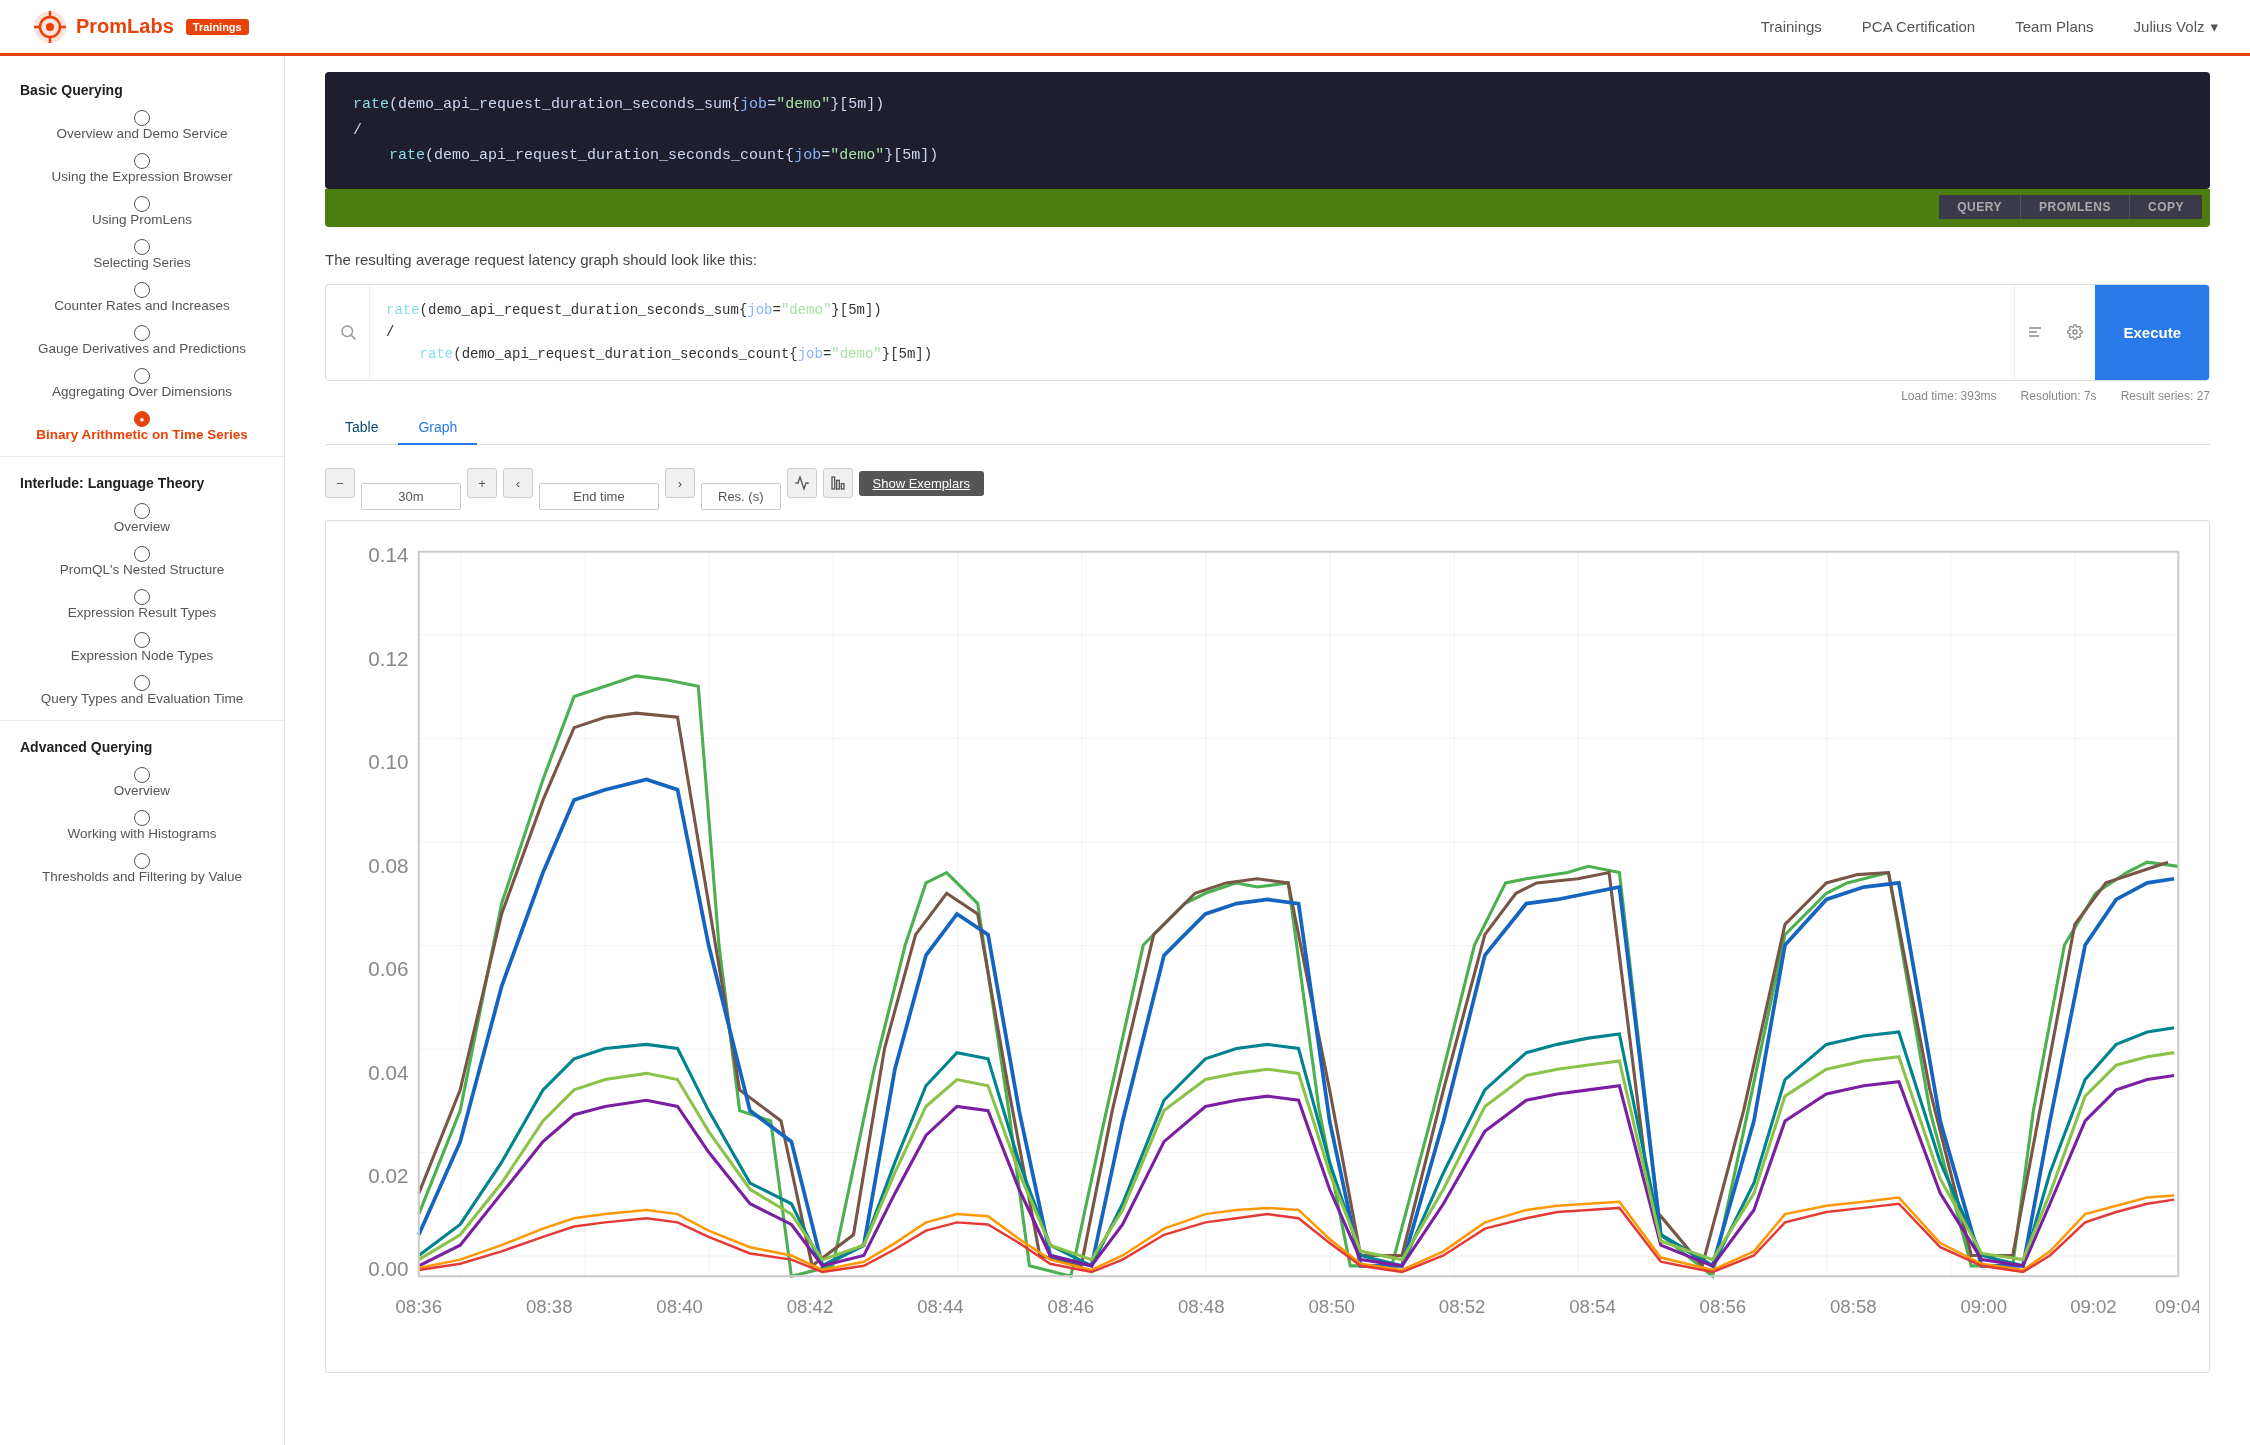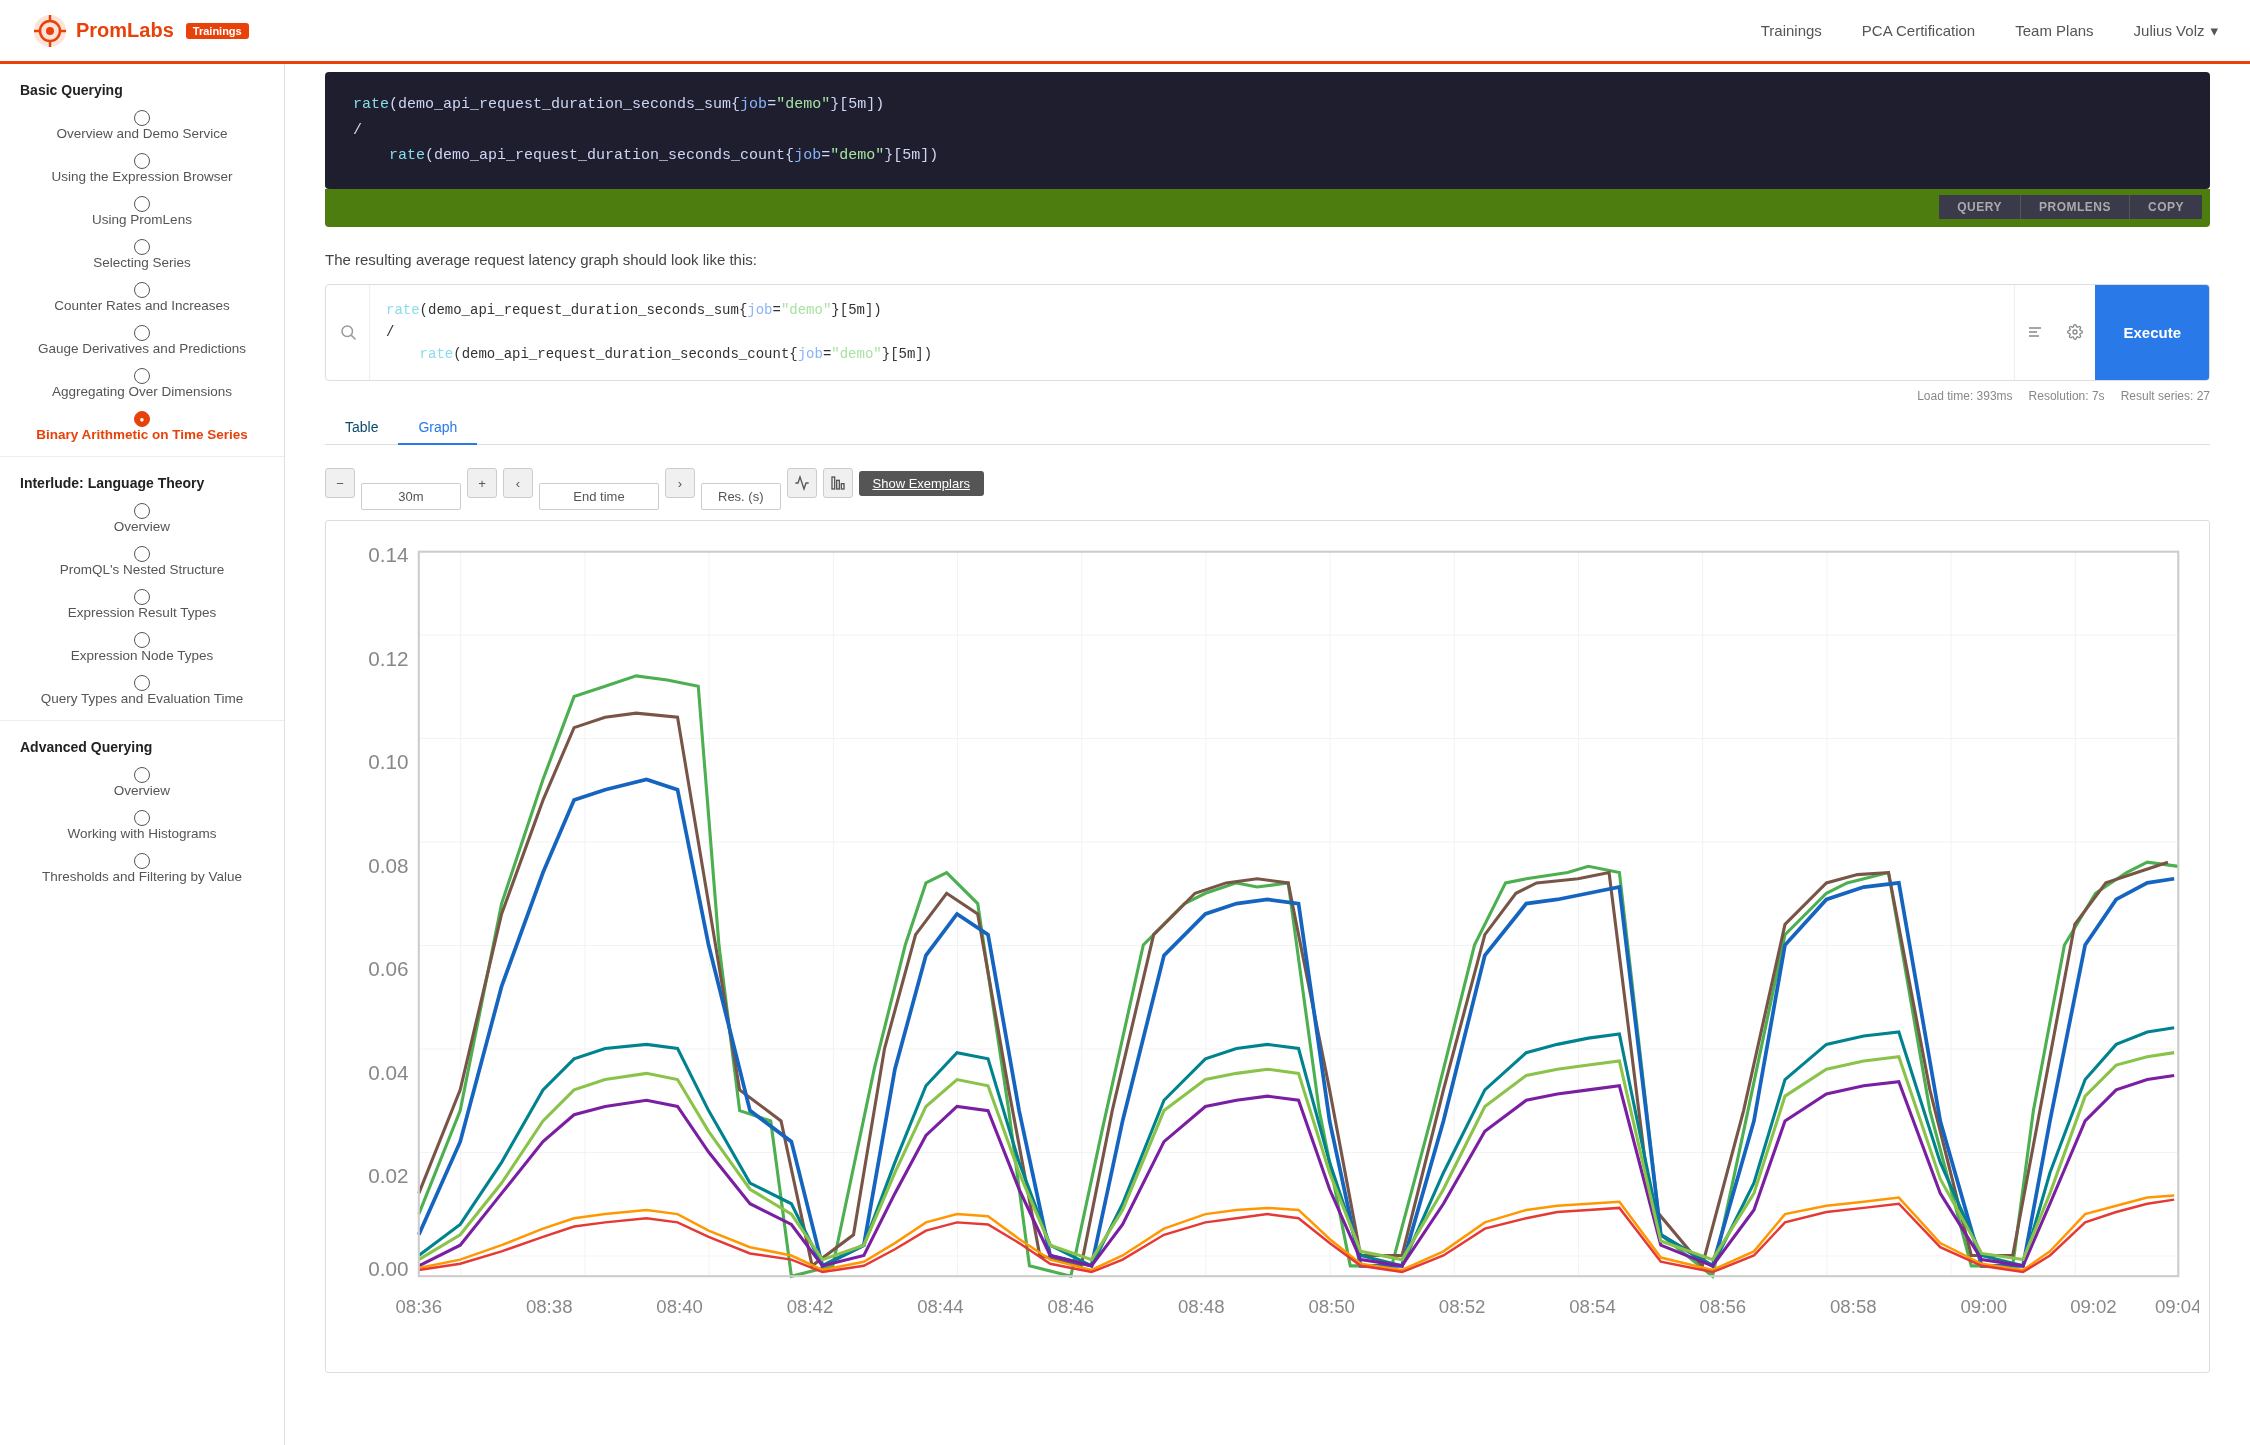--- a/index.html
+++ b/index.html
@@ -1,21 +1,21 @@
 <!DOCTYPE html>
 <html><head>
   <meta charset="utf-8">
   <style>
     * { box-sizing: border-box; margin: 0; padding: 0; }
     body { font-family: -apple-system, BlinkMacSystemFont, 'Segoe UI', sans-serif; background: #fff; color: #333; font-size: 14px; }
 
     
     .header {
       display: flex; align-items: center; justify-content: space-between;
-      padding: 0 32px; height: 64px; border-bottom: 3px solid #e8420a;
+      padding: 0 32px; height: 56px; border-bottom: 3px solid #e8420a;
       background: #fff; position: fixed; top: 0; left: 0; right: 0; z-index: 100;
     }
     .header-left { display: flex; align-items: center; gap: 12px; }
     .logo { display: flex; align-items: center; gap: 8px; font-size: 20px; font-weight: 700; color: #e8420a; }
     .logo-icon { width: 36px; height: 36px; }
     .trainings-badge { background: #e8420a; color: #fff; font-size: 11px; padding: 2px 7px; border-radius: 3px; font-weight: 600; }
     .header-nav { display: flex; gap: 40px; align-items: center; }
     .header-nav a { color: #555; text-decoration: none; font-size: 15px; }
     .user-menu { display: flex; align-items: center; gap: 6px; color: #555; font-size: 15px; cursor: pointer; }
 
@@ -90,21 +90,21 @@
     .query-action-btn {
       display: flex; align-items: center; justify-content: center;
       width: 40px; color: #888; cursor: pointer; border: none; background: none;
     }
     .execute-btn {
       background: #2979e8; color: #fff; border: none; padding: 0 28px;
       font-size: 15px; font-weight: 600; cursor: pointer;
     }
 
     
-    .meta-row { display: flex; justify-content: flex-end; font-size: 12px; color: #888; margin-bottom: 8px; gap: 16px; }
+    .meta-row { display: flex; justify-content: flex-end; font-size: 12px; color: #888; margin-bottom: 8px; gap: 24px; }
     .meta-row span { color: #888; }
 
     
     .tabs { display: flex; border-bottom: 1px solid #ddd; margin-bottom: 12px; }
     .tab {
       padding: 8px 20px; font-size: 14px; cursor: pointer; color: #0c4a6e;
       border-bottom: 2px solid transparent; margin-bottom: -1px;
     }
     .tab.active { color: #2979e8; border-bottom-color: #2979e8; }
 

